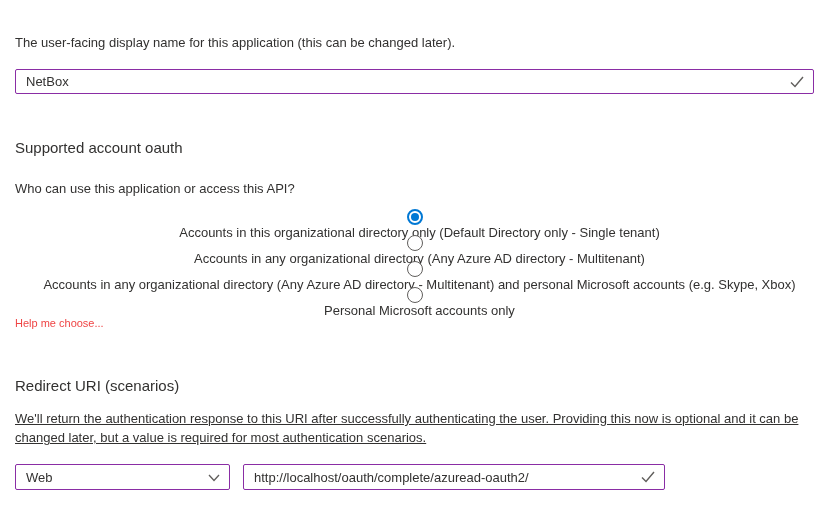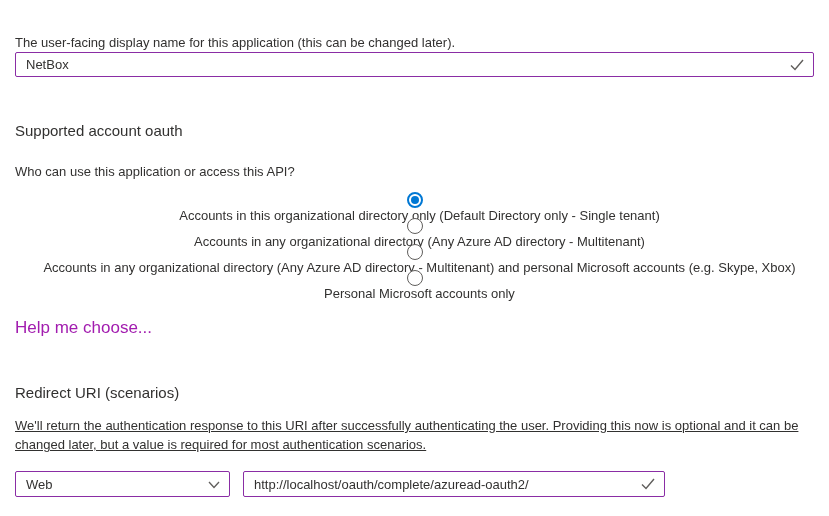--- a/index.html
+++ b/index.html
@@ -53,21 +53,21 @@
   .trailing-icon {
     position: absolute;
     right: 9px;
     top: 50%;
     transform: translateY(-50%);
     display: flex;
     align-items: center;
     pointer-events: none;
   }
 
-  .name-input-wrap { width: 799px; }
+  .name-input-wrap { margin-top: 17px; width: 799px; }
 
   .section-gap-1 { margin-top: 44px; }
   .question { }
 
   
   .radio-group { margin-top: 11px; }
   .radio-row {
     display: flex;
     align-items: center;
     height: 26px;
@@ -90,23 +90,22 @@
   .radio.selected .dot { display: block; background: #0078d4; }
   .radio-label {
     font-size: 13px;
     color: #323130;
     margin-left: 10px;
     white-space: nowrap;
   }
 
   .help-link {
     display: inline-block;
-    margin-top: 22px;
-    font-size: 17px;
-    color: #a21caf;
+    font-size: 11px;
+    color: #ef4444;
     text-decoration: none;
     cursor: pointer;
   }
 
   .section-gap-2 { margin-top: 45px; }
   .redirect-desc { margin-top: 13px; width: 800px; text-decoration: underline; }
 
   .controls-row {
     margin-top: 17px;
     display: flex;

